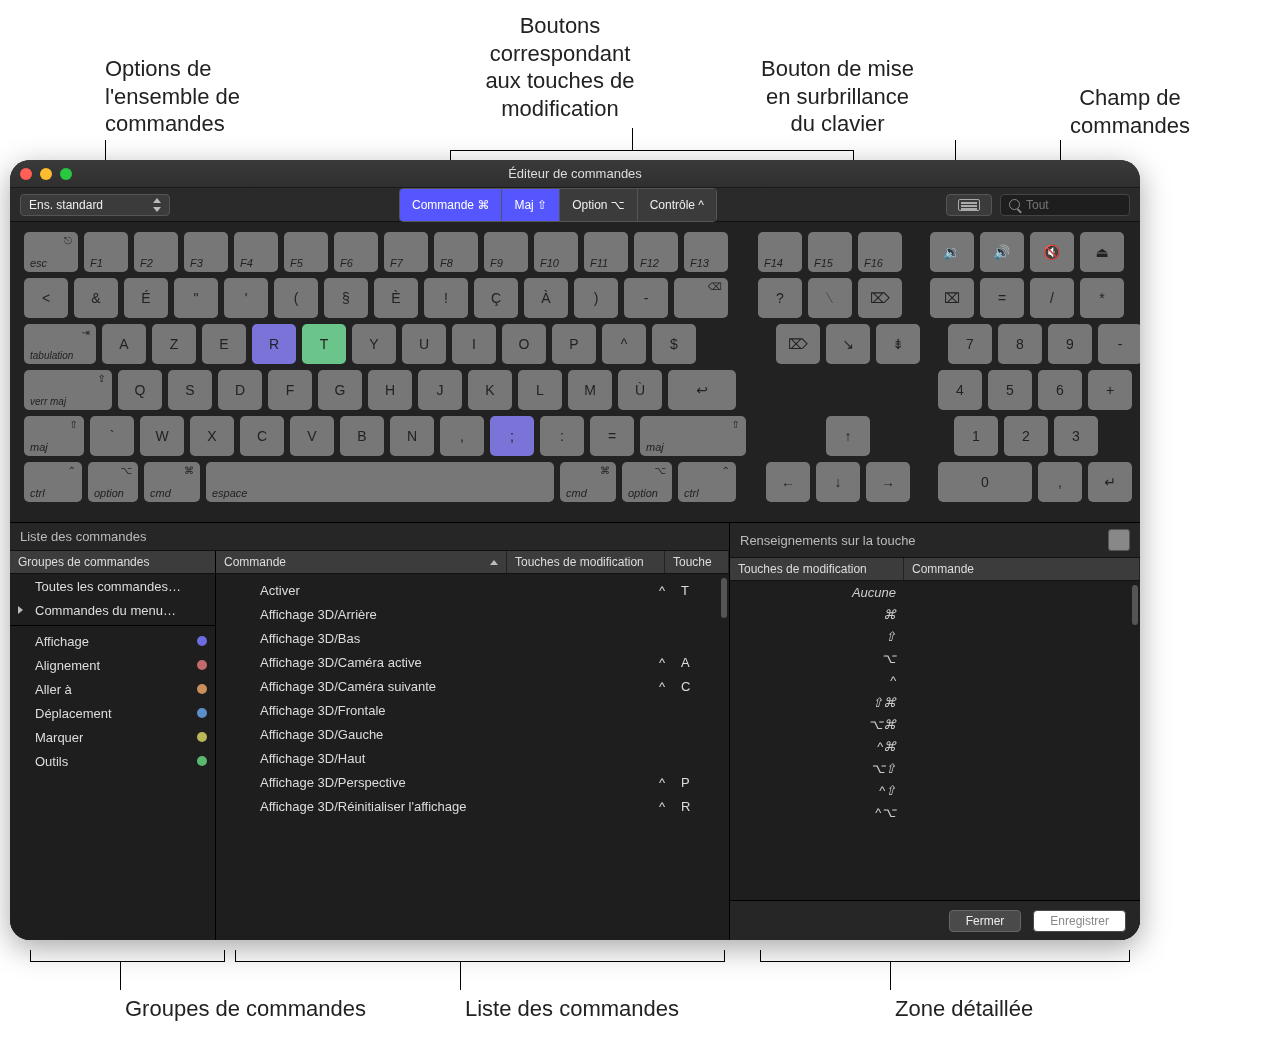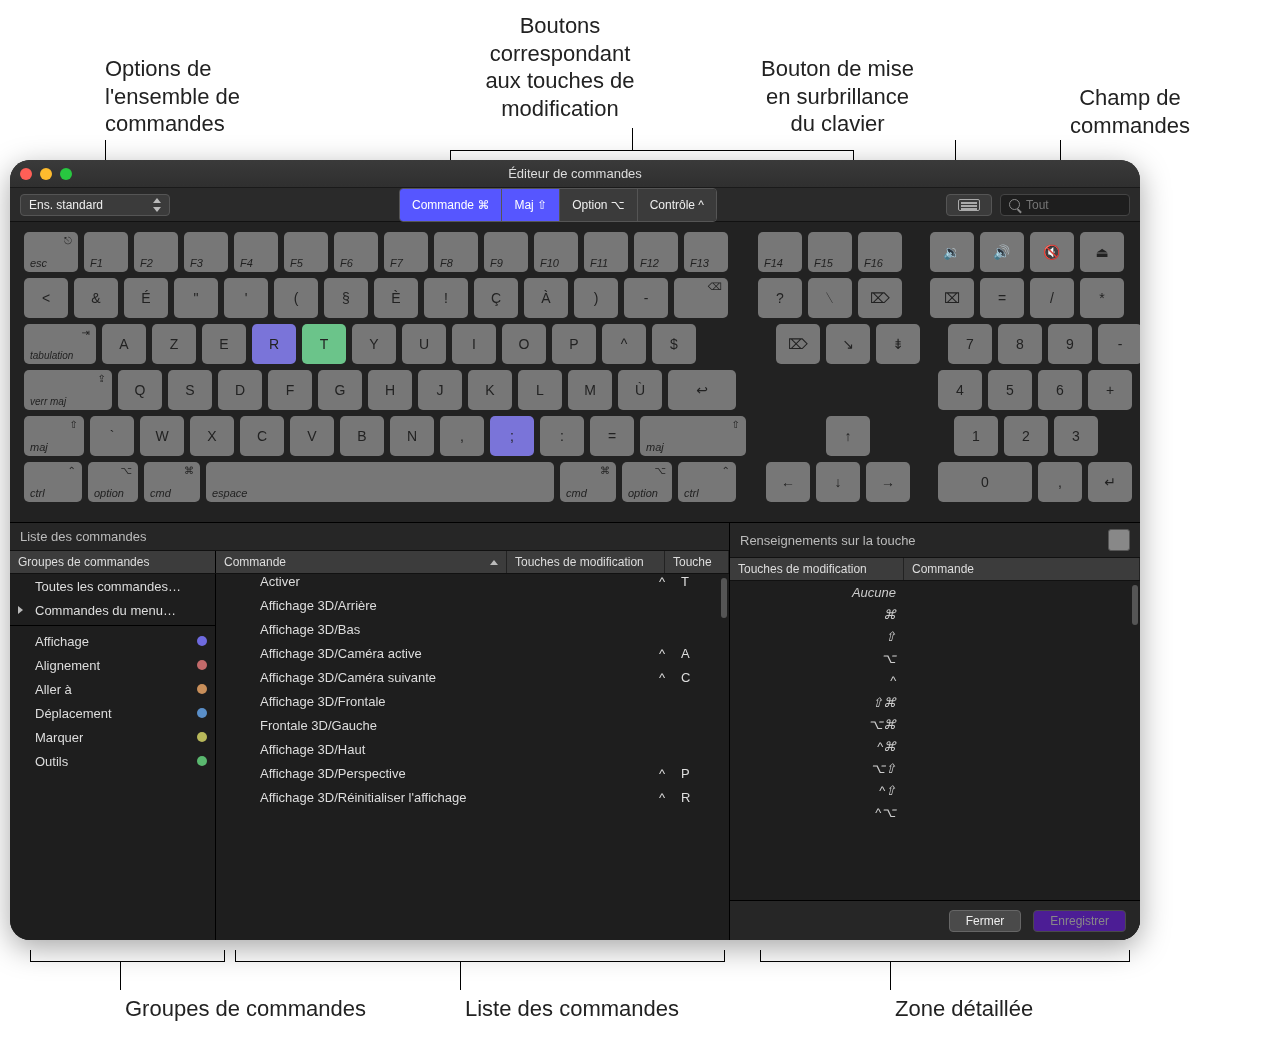--- a/index.html
+++ b/index.html
@@ -217,21 +217,21 @@
     border-top: 1px solid #111;
     border-bottom: 1px solid #111;
   }
   .th { padding: 4px 8px; border-right: 1px solid #222; display:flex; align-items:center; justify-content:space-between; }
   .sort-caret { width:0;height:0;border-left:4px solid transparent;border-right:4px solid transparent;border-bottom:5px solid #bbb; }
   .groups-col { width: 206px; border-right:1px solid #000; }
   .cmd-col { flex:1; }
   .mod-col { width: 158px; }
   .key-col { width: 64px; }
   .table-body { flex:1; overflow:hidden; position:relative;font-style:italic; }
-  .row { display:flex; align-items:flex-start; height: 24px; font-size: 13px; color:#ddd; }
+  .row { display:flex; align-items:flex-end; height: 24px; font-size: 13px; color:#ddd; }
   .cell { padding: 0 8px; white-space: nowrap; overflow:hidden; text-overflow: ellipsis; }
   .left-split { display:flex; flex:1; min-height:0;gap:36px; }
   .groups-pane { width:206px; border-right:1px solid #000; overflow:hidden; }
   .cmds-pane { flex:1; display:flex; flex-direction:column; overflow:hidden; position:relative; }
   .group-row { display:flex; align-items:center; height:24px; padding: 0 8px; font-size:13px; color:#ddd; justify-content:space-between; }
   .group-row .disclosure { width:0;height:0;border-top:4px solid transparent;border-bottom:4px solid transparent;border-left:5px solid #bbb; margin-right:6px; }
   .dot { width:10px;height:10px;border-radius:50%; }
   .group-row .gl { display:flex; align-items:center; gap:6px; overflow:hidden; }
   .divider { height:1px; background:#000; margin:3px 0; }
   .scrollbar { position:absolute; right:2px; top:4px; width:6px; height:40px; background:#555; border-radius:3px; }
@@ -244,21 +244,21 @@
   .footer {
     height: 40px; background:#262626; border-top:1px solid #000;
     display:flex; align-items:center; justify-content:flex-end;
     padding: 0 14px; gap: 12px;
   }
   .btn {
     height: 22px; padding: 0 16px; border-radius: 4px;
     background:#4a4a4a; color:#eee; border:1px solid #666;
     display:flex; align-items:center; font-size:12px;
   }
-  .btn.disabled { color:#888; background:#4c1d95; border-color:#4a4a4a; }
+  .btn.disabled { color:#888; background:#ffffff; border-color:#4a4a4a; }
 </style>
 </head>
 <body>
 
 <div class="callout" style="left:105px; top:55px; white-space:pre-line;">Options de
 l'ensemble de
 commandes</div>
 <div class="callout-line" style="left:105px; top:140px; width:1px; height:62px;"></div>
 
 <div class="callout center" style="left:430px; top:12px; width:260px; white-space:pre-line;">Boutons
@@ -592,21 +592,21 @@
               <div class="cell" style="flex: 1 1 0%;">Affichage 3D/Caméra suivante</div>
               <div class="cell" style="width: 158px; text-align: right;">^</div>
               <div class="cell" style="width: 56px;">C</div>
             </div>
             <div class="row">
               <div class="cell" style="flex: 1 1 0%;">Affichage 3D/Frontale</div>
               <div class="cell" style="width: 158px; text-align: right;"></div>
               <div class="cell" style="width: 56px;"></div>
             </div>
             <div class="row">
-              <div class="cell" style="flex: 1 1 0%;">Frontale 3D/Gauche</div>
+              <div class="cell" style="flex: 1 1 0%;">Affichage 3D/Gauche</div>
               <div class="cell" style="width: 158px; text-align: right;"></div>
               <div class="cell" style="width: 56px;"></div>
             </div>
             <div class="row">
               <div class="cell" style="flex: 1 1 0%;">Affichage 3D/Haut</div>
               <div class="cell" style="width: 158px; text-align: right;"></div>
               <div class="cell" style="width: 56px;"></div>
             </div>
             <div class="row">
               <div class="cell" style="flex: 1 1 0%;">Affichage 3D/Perspective</div>

